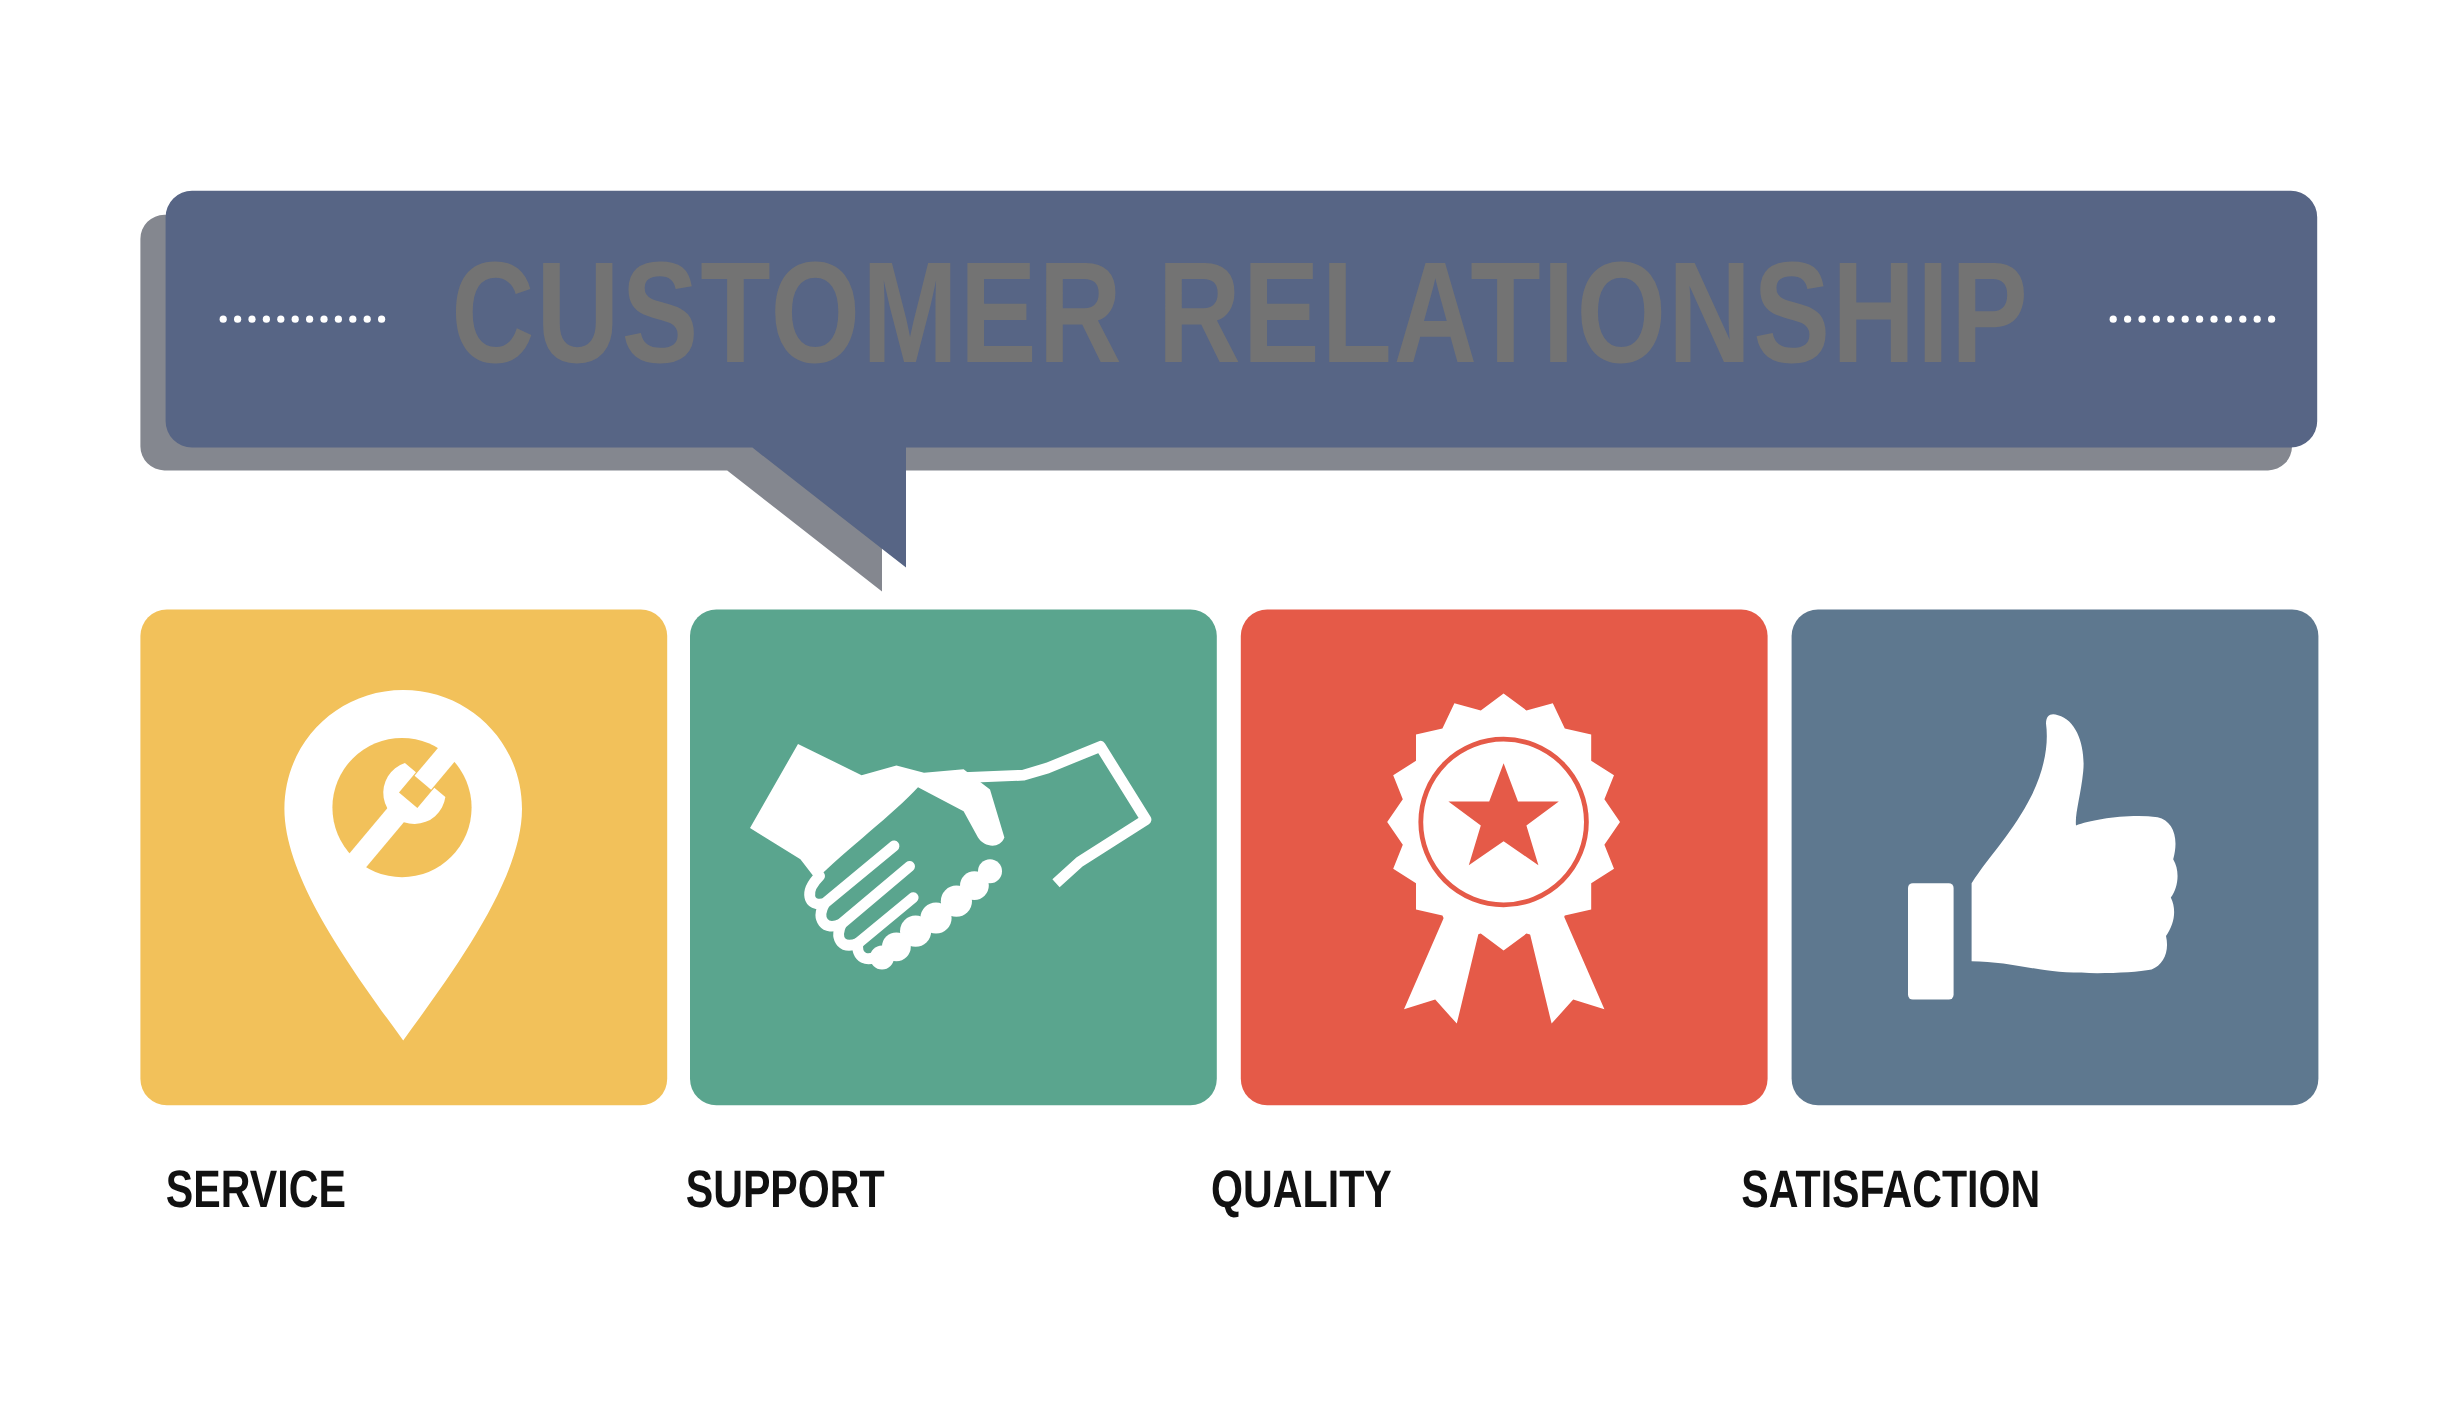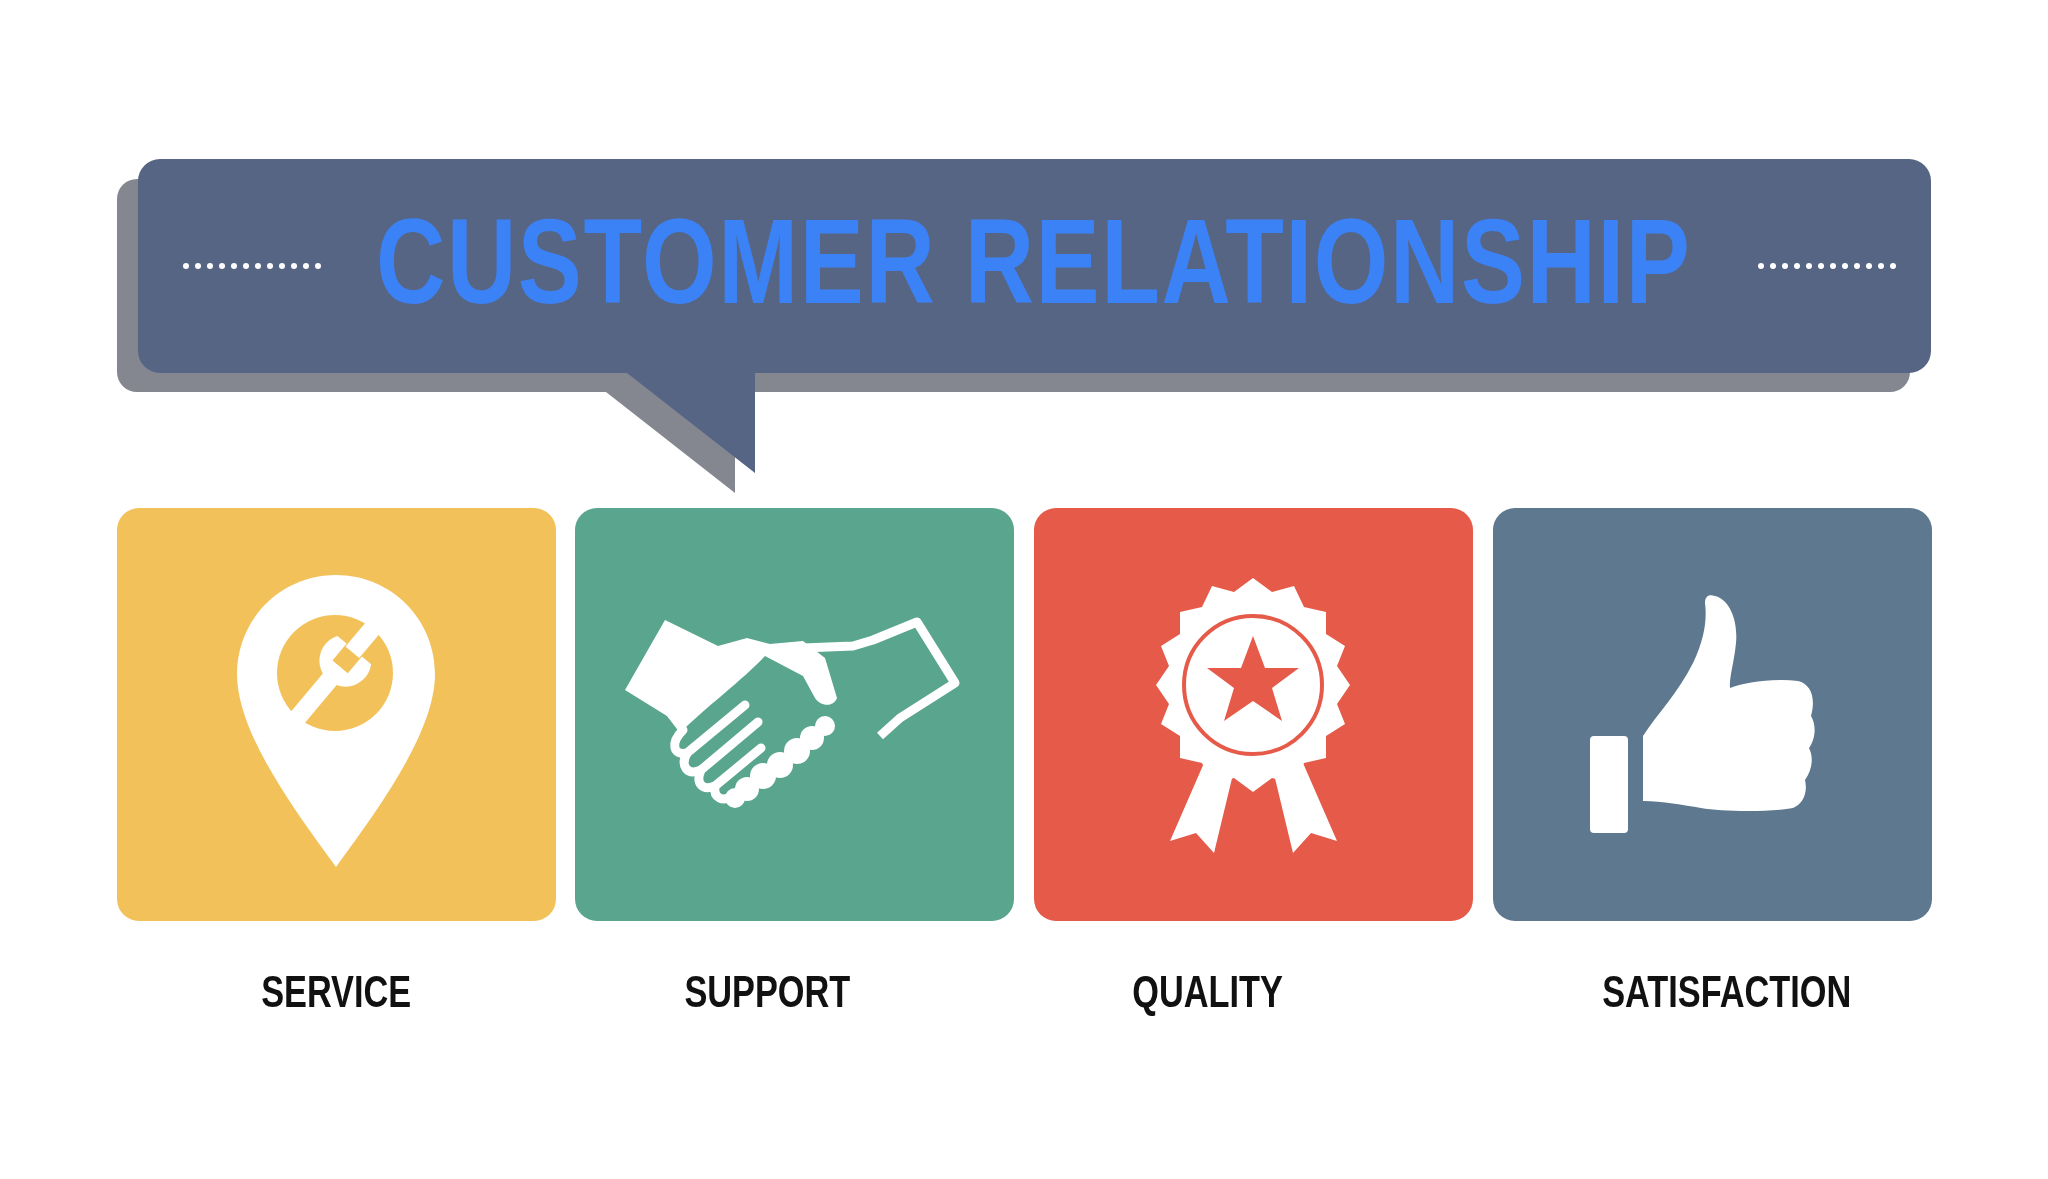--- a/index.html
+++ b/index.html
@@ -1,30 +1,30 @@
 <!DOCTYPE html>
 <html><head>
 <meta charset="utf-8">
 <style>
   html, body { margin:0; padding:0; background:#ffffff; }
   body { width:2048px; height:1179px; position:relative; overflow:hidden; font-family:"Liberation Sans", "DejaVu Sans", sans-serif; }
   #bubble-svg { position:absolute; left:0; top:0; width:2048px; height:520px; }
   .title {
     position:absolute; left:376px; top:196px; width:1300px; height:130px;
-    color:#3b82f6; font-size:120px; font-weight:bold; line-height:130px;
+    color:#737373; font-size:120px; font-weight:bold; line-height:130px;
     white-space:nowrap; letter-spacing:2px;
     transform-origin:left center;
   }
   .title-inner { display:inline-block; transform-origin:left center; transform:scaleX(0.80); }
   .dots { position:absolute; top:263px; height:6px; display:flex; gap:6px; }
   .dot { width:6px; height:6px; border-radius:50%; background:#ffffff; }
   .card { position:absolute; top:508px; width:439px; height:413px; border-radius:22px; }
   .card svg { position:absolute; left:0; top:0; width:439px; height:413px; }
   .label {
-    position:absolute; top:970px; width:439px; text-align:center;
+    position:absolute; top:970px; width:439px; 
     font-size:44px; font-weight:bold; color:#111111; line-height:44px;
   }
   .label-inner { display:inline-block; transform:scaleX(0.78); transform-origin:center center; }
 </style>
 </head>
 <body>
 
 <div>
   <svg id="bubble-svg" viewBox="0 0 2048 520">
 
@@ -129,15 +129,15 @@
 <div class="label" style="left:988px;">
   <span class="label-inner">QUALITY</span>
 </div>
 
 <div class="card" style="left:1493px; background:#5E788F;">
   <svg viewBox="0 0 439 413">
     <rect x="97" y="228" width="38" height="97" rx="4" fill="#ffffff"></rect>
     <path d="M150,228 C165,205 185,185 200,155 C212,130 214,110 212,95 C212,88 216,86 222,88 C238,92 245,115 243,135 C241,155 236,170 237,180 C250,175 280,170 305,173 C318,176 323,190 318,208 C324,218 322,232 316,240 C321,250 319,262 312,272 C315,285 310,296 300,300 C280,304 230,304 208,300 C190,297 170,293 150,293 Z" fill="#ffffff"></path>
   </svg>
 </div>
-<div class="label" style="left:1507px;">
+<div class="label" style="left:1416px;">
   <span class="label-inner">SATISFACTION</span>
 </div>
 
 </body></html>

